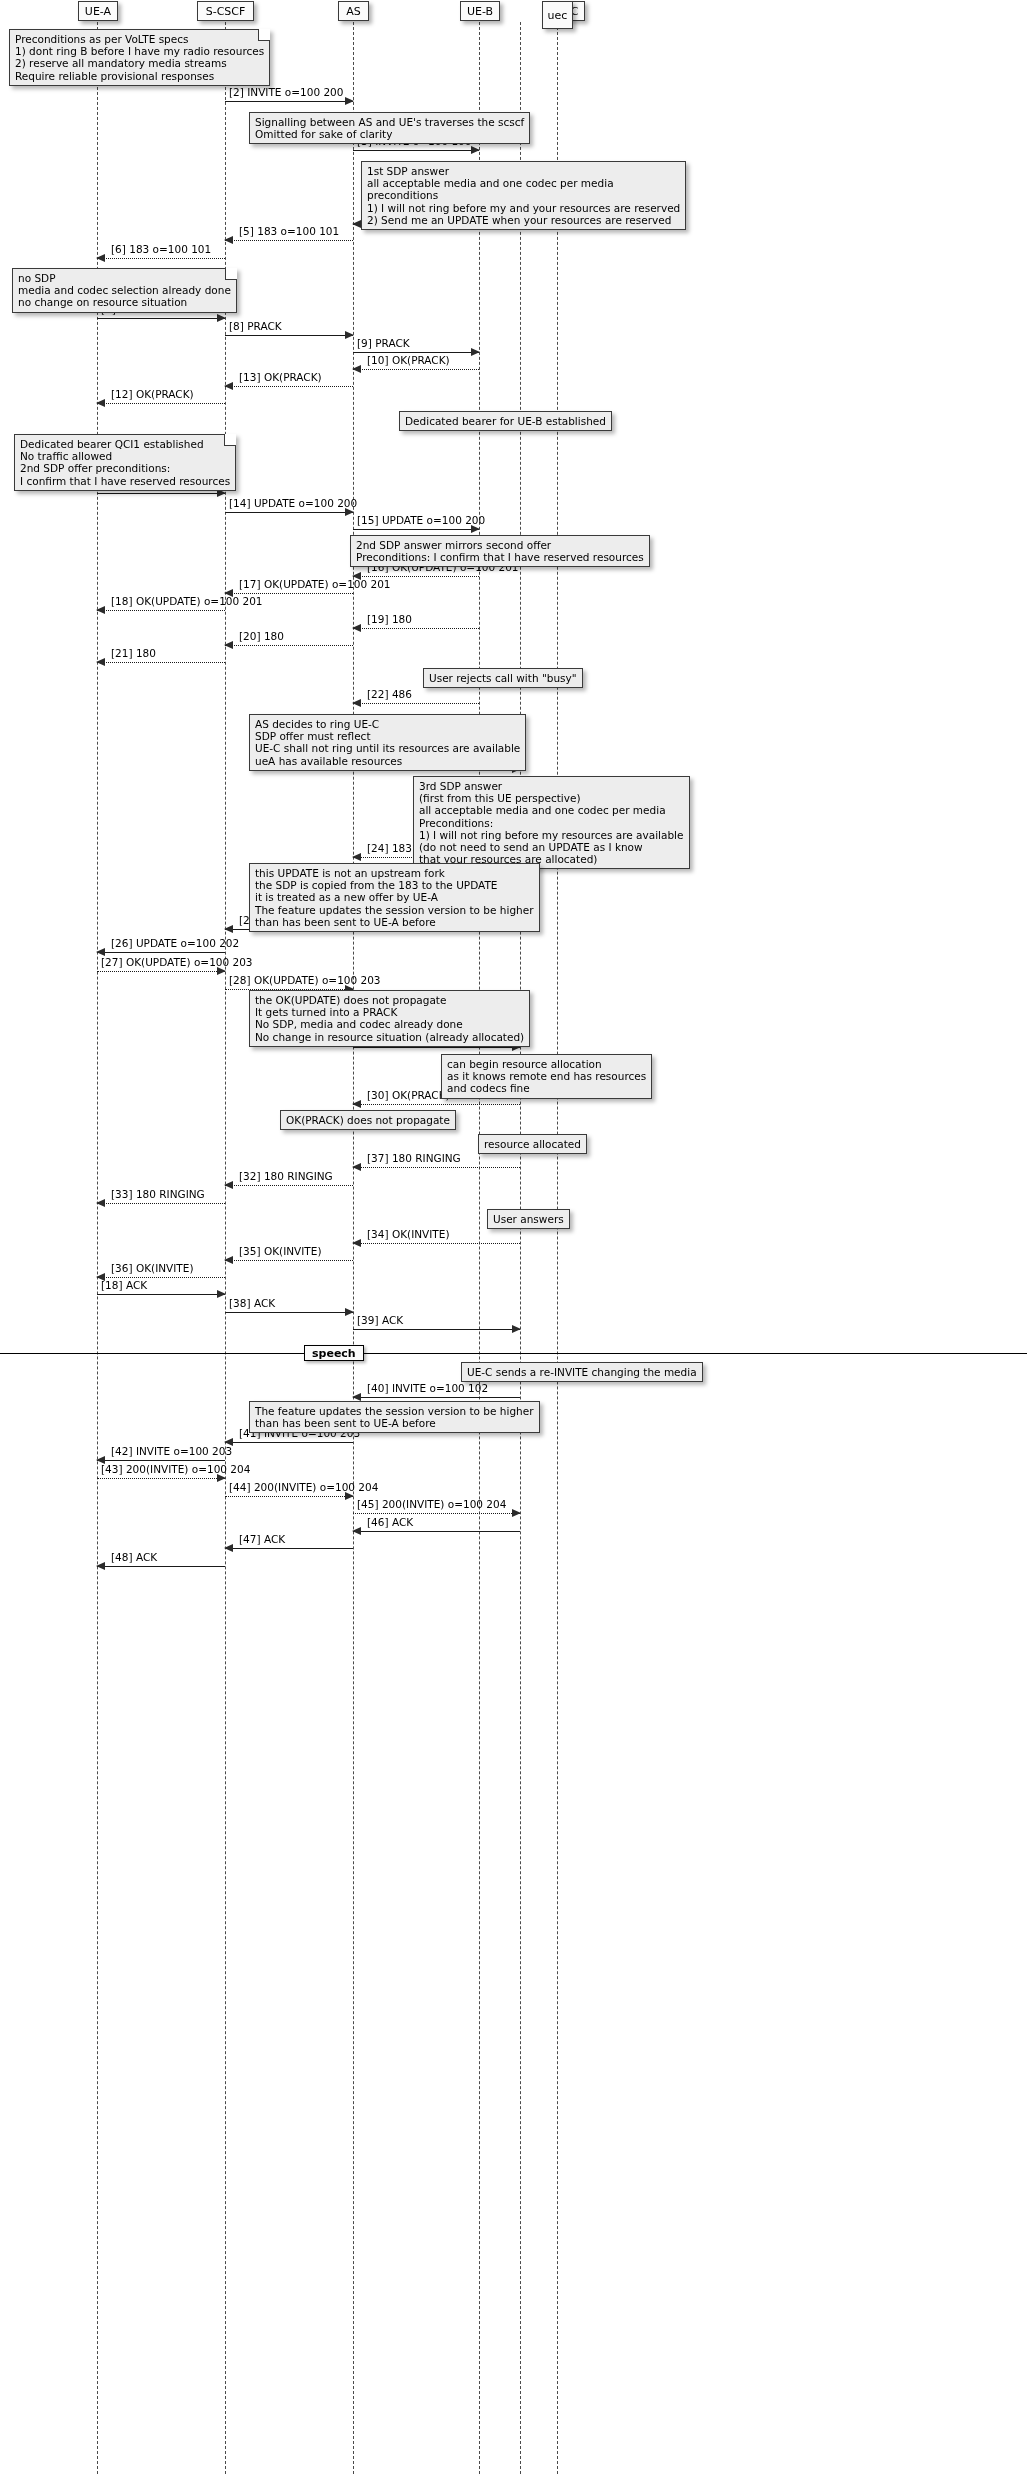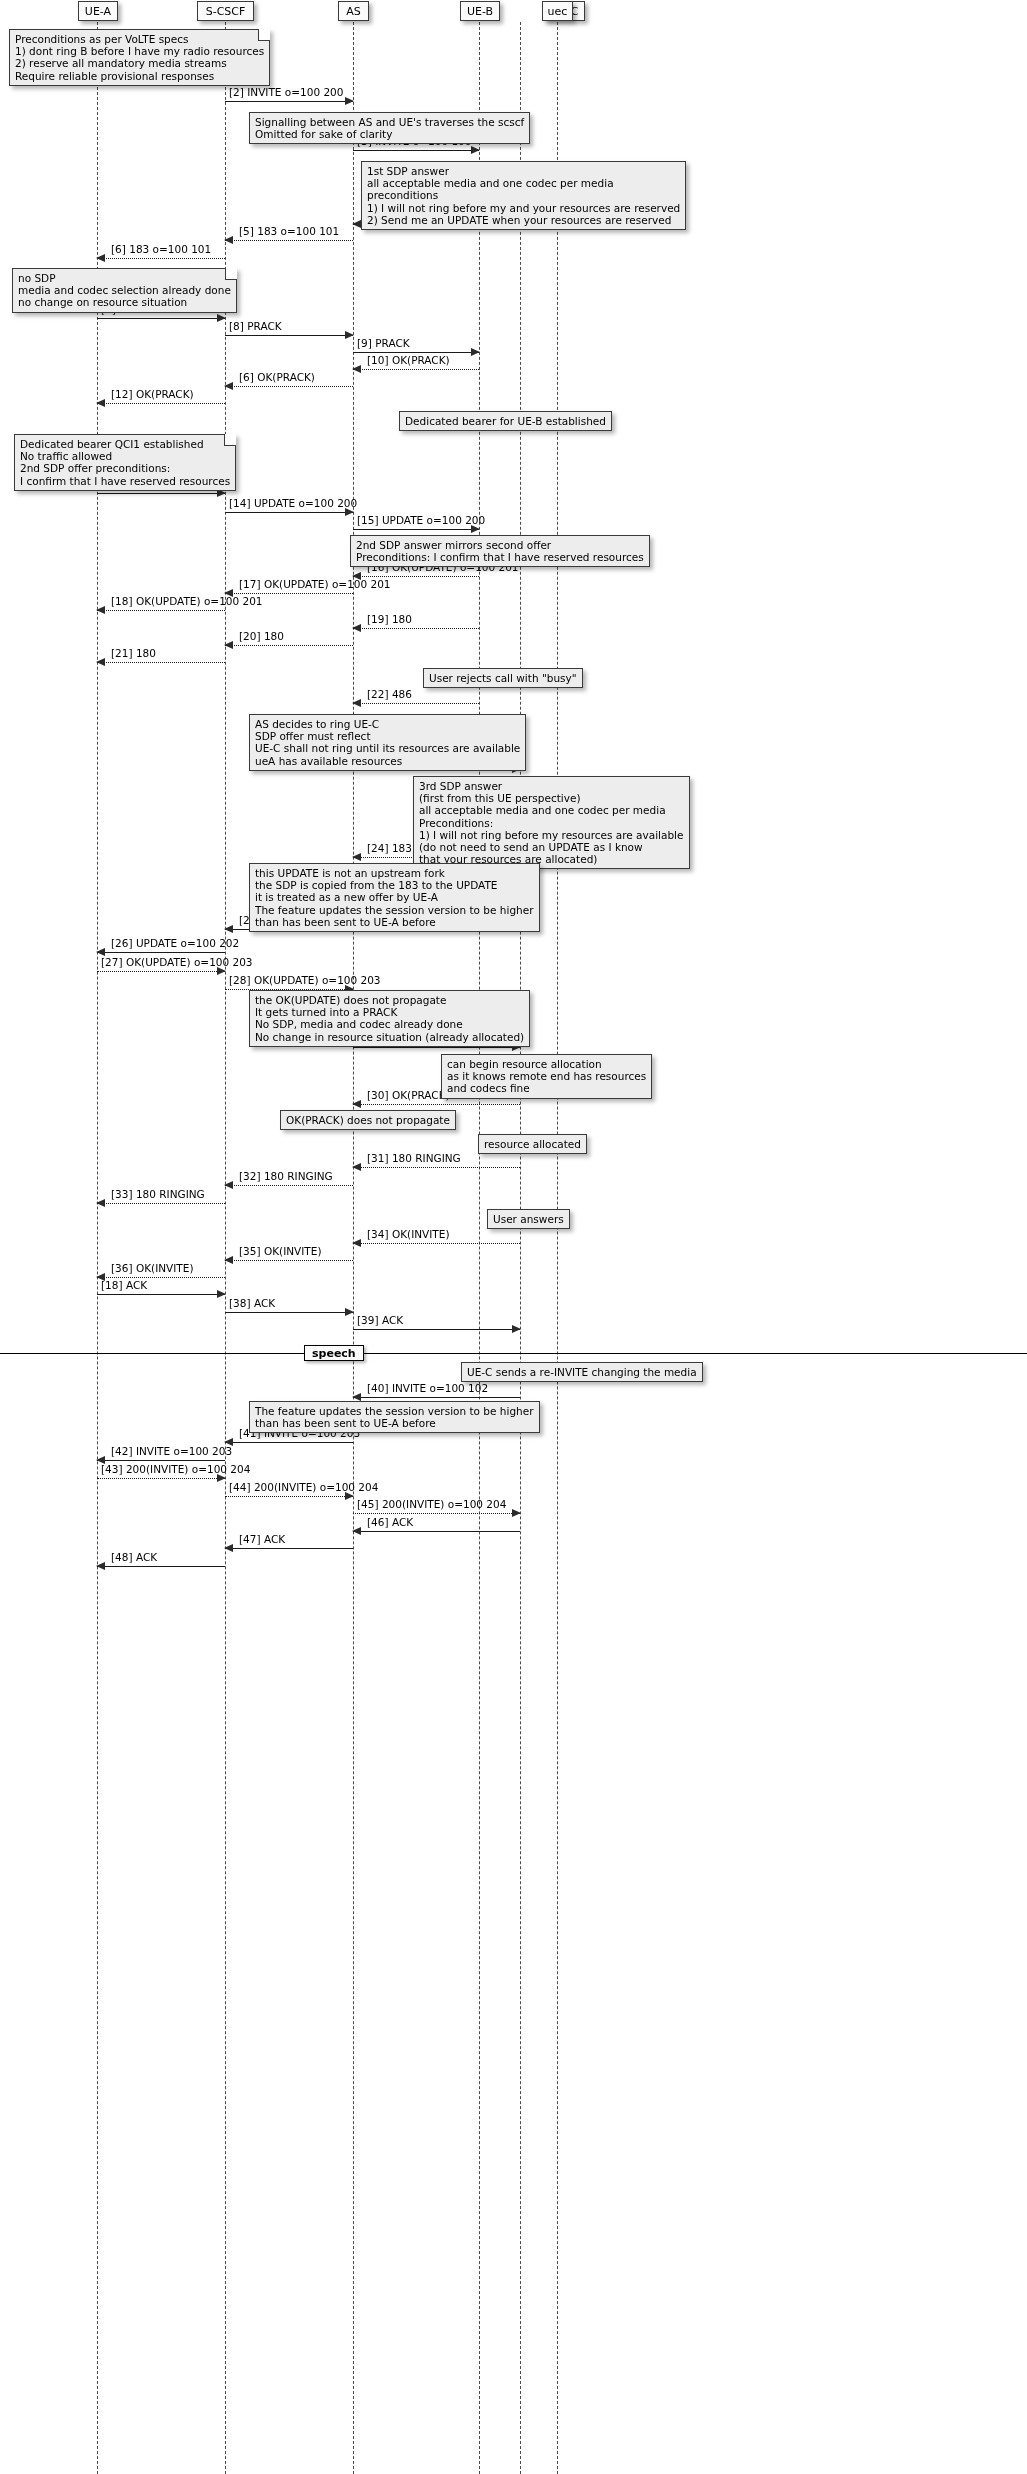--- a/index.html
+++ b/index.html
@@ -134,21 +134,21 @@
         <div class="lbl">[9] PRACK</div>
       </div>
       <div class="msg dotted l" style="left: 353px; top: 369px; width: 126px;">
         <div class="line"></div>
         <div class="head"></div>
         <div class="lbl">[10] OK(PRACK)</div>
       </div>
       <div class="msg dotted l" style="left: 225px; top: 386px; width: 128px;">
         <div class="line"></div>
         <div class="head"></div>
-        <div class="lbl">[6] OK(PRACK)</div>
+        <div class="lbl">[13] OK(PRACK)</div>
       </div>
       <div class="msg dotted l" style="left: 97px; top: 403px; width: 128px;">
         <div class="line"></div>
         <div class="head"></div>
         <div class="lbl">[12] OK(PRACK)</div>
       </div>
       <div class="msg r" style="left: 97px; top: 493px; width: 128px;">
         <div class="line"></div>
         <div class="head"></div>
         <div class="lbl">[13] UPDATE o=100 200</div>
@@ -234,21 +234,21 @@
         <div class="lbl">[29] PRACK</div>
       </div>
       <div class="msg dotted l" style="left: 353px; top: 1104px; width: 167px;">
         <div class="line"></div>
         <div class="head"></div>
         <div class="lbl">[30] OK(PRACK)</div>
       </div>
       <div class="msg dotted l" style="left: 353px; top: 1167px; width: 167px;">
         <div class="line"></div>
         <div class="head"></div>
-        <div class="lbl">[31] 180 RINGING</div>
+        <div class="lbl">[37] 180 RINGING</div>
       </div>
       <div class="msg dotted l" style="left: 225px; top: 1185px; width: 128px;">
         <div class="line"></div>
         <div class="head"></div>
         <div class="lbl">[32] 180 RINGING</div>
       </div>
       <div class="msg dotted l" style="left: 97px; top: 1203px; width: 128px;">
         <div class="line"></div>
         <div class="head"></div>
         <div class="lbl">[33] 180 RINGING</div>
@@ -397,17 +397,17 @@
       </div>
       <div class="actor" style="left: 338px; top: 1px; width: 31px; height: 20px;">
         <span>AS</span>
       </div>
       <div class="actor" style="left: 460px; top: 1px; width: 40px; height: 20px;">
         <span>UE-B</span>
       </div>
       <div class="actor" style="left: 501px; top: 1px; width: 40px; height: 20px; margin-left: 44px;">
         <span>UE-C</span>
       </div>
-      <div class="actor" style="left: 542px; top: 1px; width: 31px; height: 20px;">
+      <div class="actor" style="left: 542px; top: 1px; width: 31px; height: 28px;">
         <span>uec</span>
       </div>
     </div>
 </div>
 
 </body></html>

